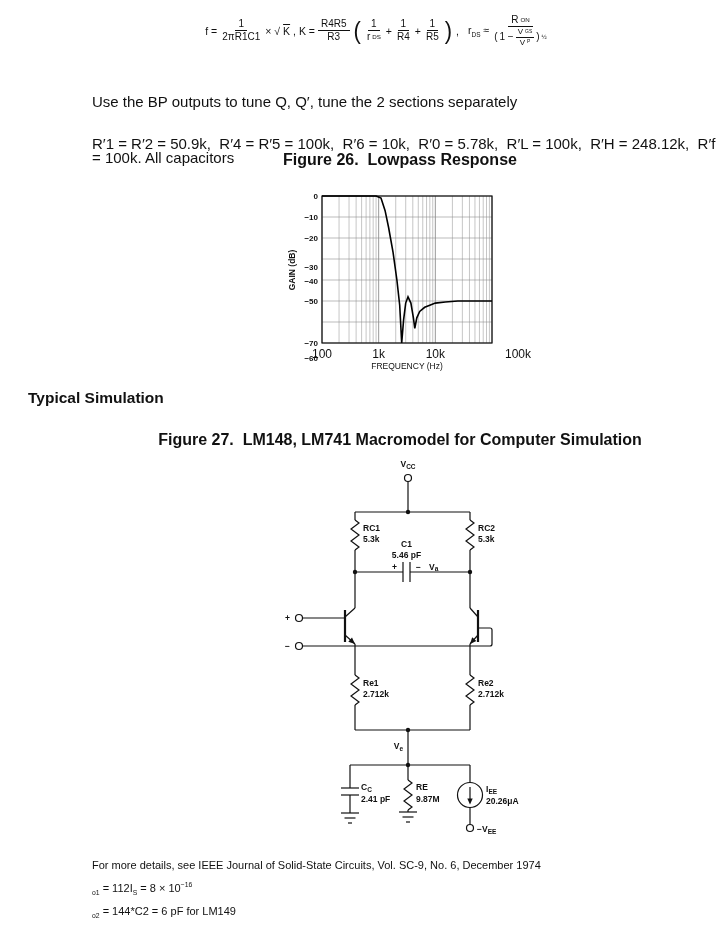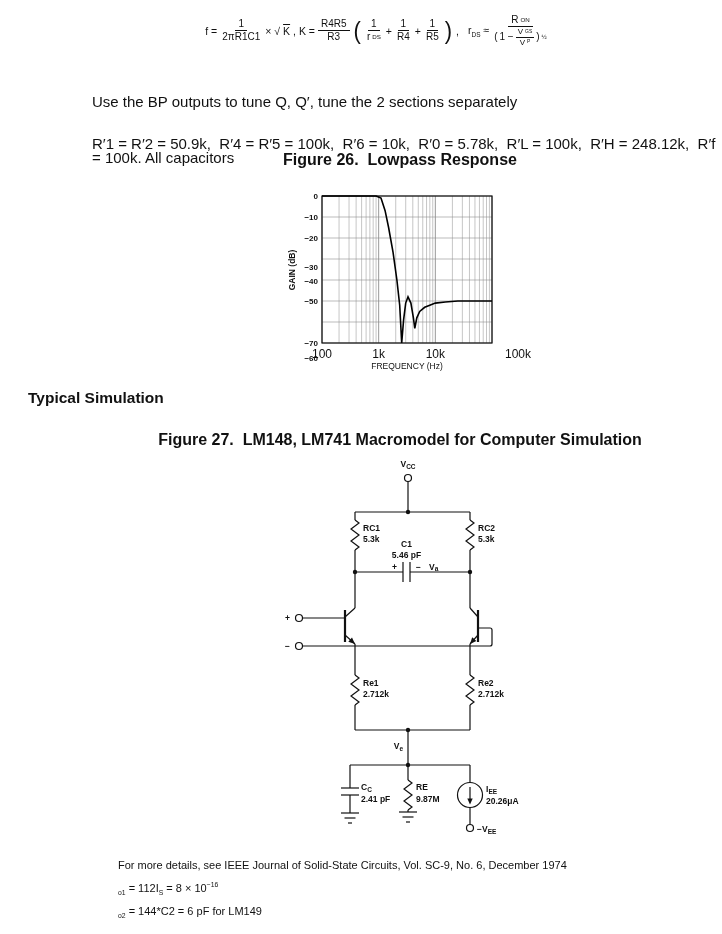--- a/index.html
+++ b/index.html
@@ -45,21 +45,21 @@
   .circuit{position:absolute;left:0;top:450px;}
   .circuit .w{stroke:#111;stroke-width:1.2;fill:none;}
   .circuit .bar{stroke:#111;stroke-width:2.2;fill:none;}
   .circuit .dot{fill:#111;stroke:none;}
   .circuit .term{fill:#fff;stroke:#111;stroke-width:1.2;}
   .circuit .fillb{fill:#111;stroke:none;}
   .ct{font:bold 8.5px "Liberation Sans","DejaVu Sans",sans-serif;fill:#111;}
   .cts{font-size:6.5px;}
 
   
-  .footer{position:absolute;left:92px;top:856px;font-size:11px;line-height:19px;margin-left:26px;}
+  .footer{position:absolute;left:92px;top:856px;font-size:11px;line-height:19px;}
 </style>
 </head>
 <body>
 
 <div class="formula">
   <span>f =</span>
   <span class="frac">
     <span class="num">1</span>
     <span class="den">2πR1C1</span>
   </span>

